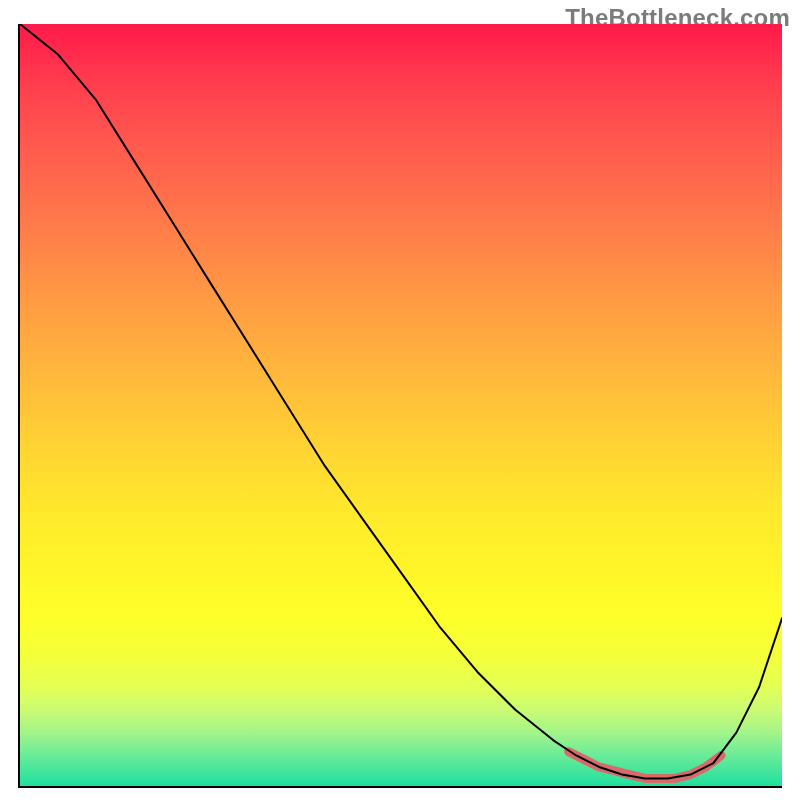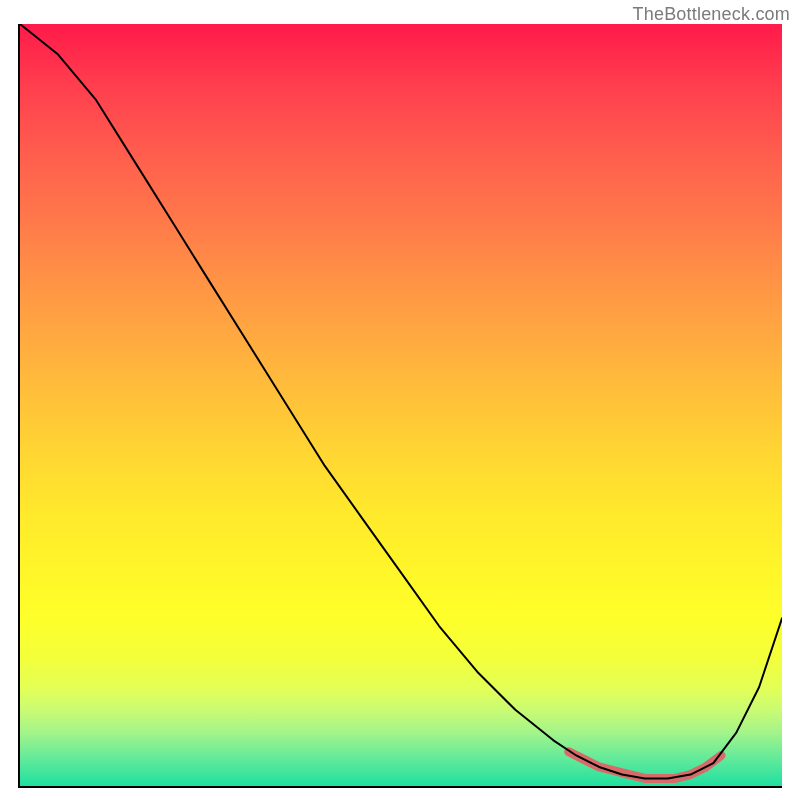--- a/index.html
+++ b/index.html
@@ -8,22 +8,22 @@
     position: relative;
     width: 800px;
     height: 800px;
     background: #ffffff;
   }
   .attribution {
     position: absolute;
     top: 4px;
     right: 10px;
     font-family: Arial, Helvetica, sans-serif;
-    font-size: 18px;
-    font-weight: 400;
+    font-size: 24px;
+    font-weight: 700;
     color: #7b7b7b;
     letter-spacing: 0.2px;
   }
   .plot-area {
     position: absolute;
     top: 24px;
     left: 18px;
     width: 764px;
     height: 764px;
     border-left: 2px solid #000;

